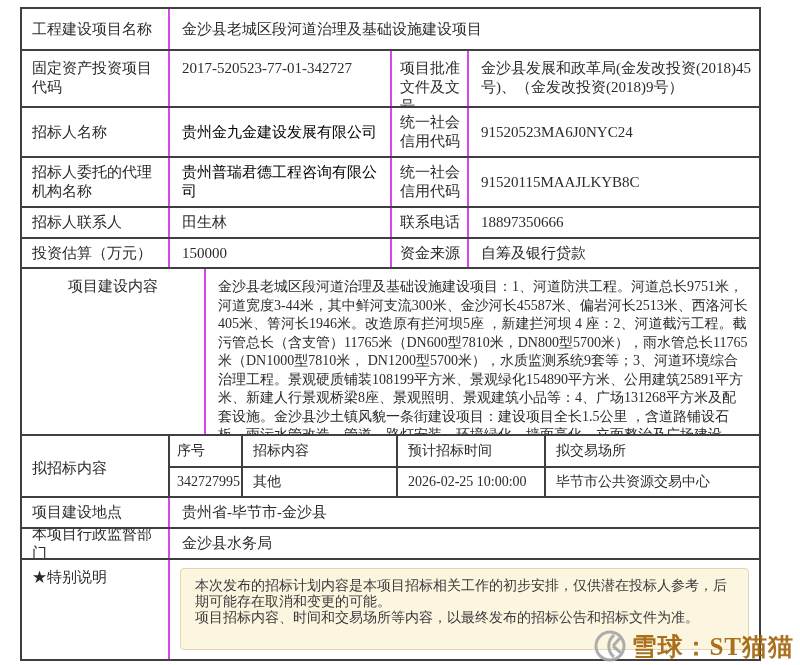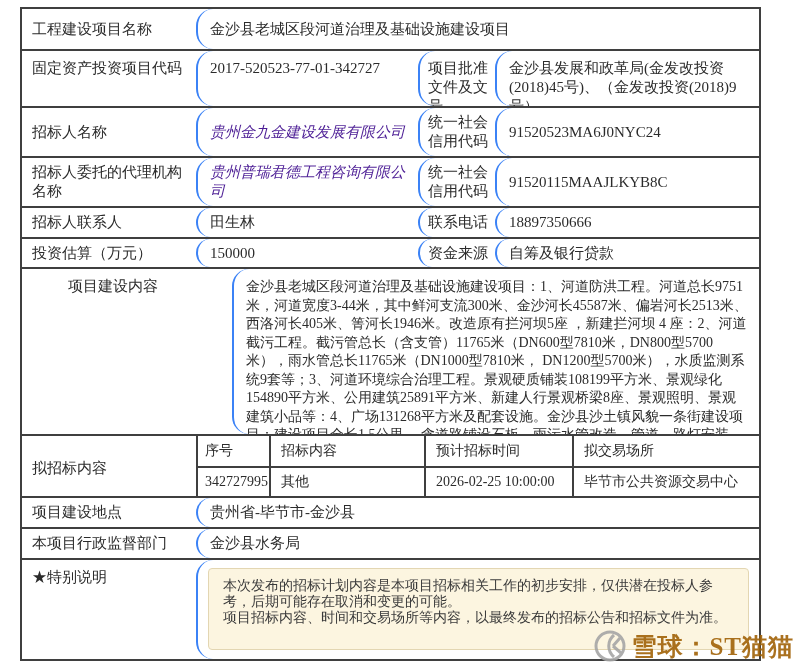--- a/index.html
+++ b/index.html
@@ -24,23 +24,23 @@
   .row-group{display:flex;box-sizing:border-box;}
   .cell{
     box-sizing:border-box;
     display:flex;
     align-items:center;
     padding:4px 8px 4px 12px;
     font-size:15px;
     line-height:19px;
     overflow:hidden;
   }
-  .cell + .cell{border-left:2px solid #3b82f6;border-radius:17px;}
+  .cell + .cell{border-left:2px solid #d946ef;}
   .label{padding-left:10px;padding-right:2px;}
-  .colA{width:174px;flex:none;}
+  .colA{width:146px;flex:none;}
   .colB{width:222px;flex:none;}
   .colC{width:77px;flex:none;padding-left:8px;padding-right:0;}
   .colD{flex:1;}
   .rest{flex:1;}
   .va-top{align-items:flex-start;padding-top:8px;}
   .r1{height:40px;}
   .r2{height:57px;}
   .r3{height:50px;}
   .r4{height:50px;}
   .r5{height:31px;}
@@ -48,21 +48,21 @@
   .r7{height:167px;padding-left:36px;}
   .r10{height:31px;}
   .r11{height:31px;}
   .r12{height:101px;}
   .content-text{
     font-size:14px;
     line-height:18.5px;
     padding:9px 10px 6px 12px;
     display:block;
   }
-  .link{color:#4c1d95;font-style:italic;}
+  .link{color:#000000;}
   
   .plan-right{flex:1;display:flex;flex-direction:column;border-left:2px solid #3f3f3f;}
   .plan-row{display:flex;height:30px;box-sizing:border-box;}
   .plan-row + .plan-row{border-top:2px solid #3f3f3f;}
   .plan-cell{
     box-sizing:border-box;
     display:flex;align-items:center;
     padding:2px 4px 2px 10px;
     font-size:14px;
     overflow:hidden;white-space:nowrap;

